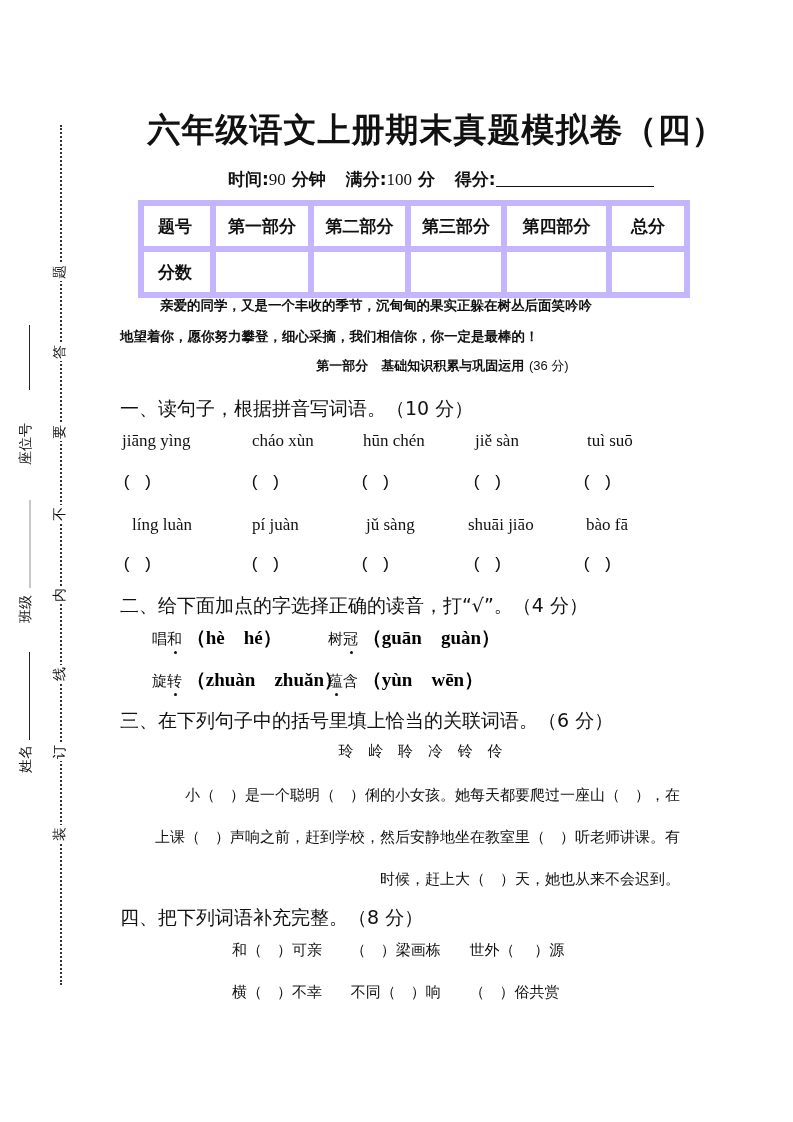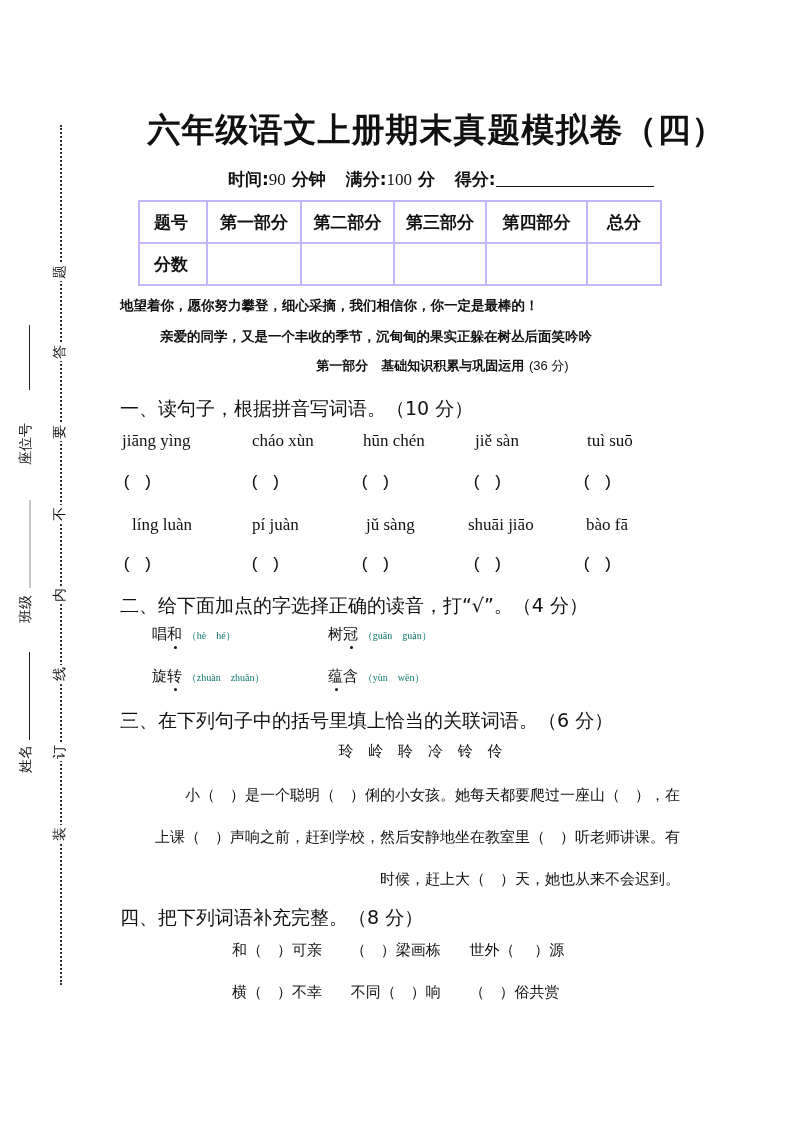--- a/index.html
+++ b/index.html
@@ -41,21 +41,21 @@
       display: inline-block; width: 158px; border-bottom: 1px solid #111;
       vertical-align: -2px; height: 16px;
     }
 
     
     table.score {
       position: absolute; left: 138px; top: 200px; border-collapse: collapse;
       font-size: 17px; font-weight: bold;
     }
     table.score td {
-      border: 2px solid #c4b5fd; height: 40px; text-align: center; padding: 0;
+      border: 6px solid #c4b5fd; height: 40px; text-align: center; padding: 0;
     }
     table.score td.first { text-align: left; padding-left: 14px; }
 
     .intro {
       position: absolute; left: 120px; width: 560px; top: 290px; font-size: 13.5px;
       font-weight: bold; line-height: 31px; font-family: "DejaVu Serif", serif;
     }
     .intro .indent { display: inline-block; width: 40px; }
 
     .part-title {
@@ -71,21 +71,21 @@
     .pinyin-row, .paren-row {
       position: absolute; left: 112px; width: 560px; height: 22px;
       font-family: "Liberation Serif", serif; font-size: 17px;
     }
     .pinyin-row span, .paren-row span { position: absolute; white-space: nowrap; }
     .paren-row { font-family: "Liberation Mono", monospace; font-size: 17px; }
 
     .choice {
       position: absolute; font-size: 15px; white-space: nowrap;
     }
-    .choice .py { font-family: "Liberation Serif", serif; font-size: 10px; color: #0f766e; }
+    .choice .py { font-family: "Liberation Serif", serif; font-size: 19px; color: #000000; font-weight: bold; }
     .dotted-char { position: relative; display: inline-block; }
     .dotted-char::after {
       content: ""; position: absolute; left: 50%; bottom: -5px; width: 3px; height: 3px;
       margin-left: -1px; background: #111; border-radius: 50%;
     }
 
     .charset {
       position: absolute; left: 0; right: 0; top: 742px; text-align: center; padding-left: 48px;
       font-size: 15px; word-spacing: 10px; font-family: "DejaVu Serif", serif;
     }
@@ -141,22 +141,22 @@
     <td></td>
     <td></td>
     <td></td>
     <td></td>
     <td></td>
   </tr>
 </tbody>
   </table>
 
 <div class="intro">
+  <div><span class="indent"></span><span>亲爱的同学，又是一个丰收的季节，沉甸甸的果实正躲在树丛后面笑吟吟</span></div>
   <div>地望着你，愿你努力攀登，细心采摘，我们相信你，你一定是最棒的！</div>
-  <div><span class="indent"></span><span>亲爱的同学，又是一个丰收的季节，沉甸甸的果实正躲在树丛后面笑吟吟</span></div>
 </div>
 
 <div class="part-title">
   <span>第一部分　基础知识积累与巩固运用</span>
   <span class="num">(36 分)</span>
 </div>
 
 <div class="q-head" style="top:396px">一、读句子，根据拼音写词语。（10 分）</div>
 <div class="pinyin-row" style="top:431px">
   <span style="left:10px">jiāng yìng</span>

